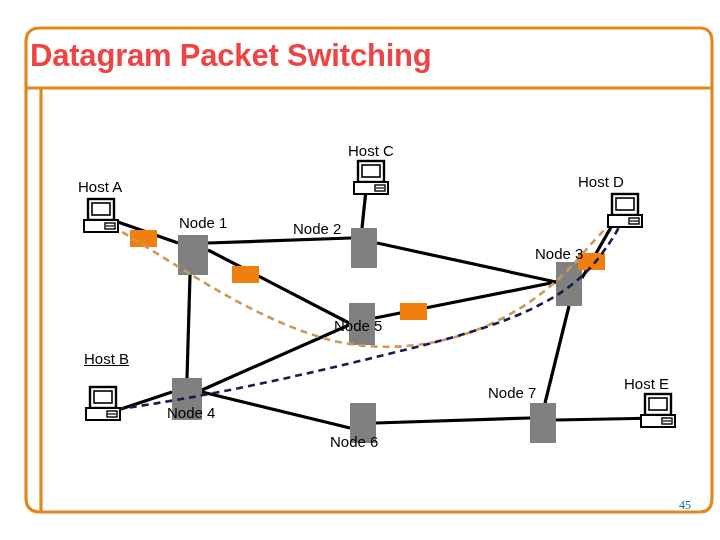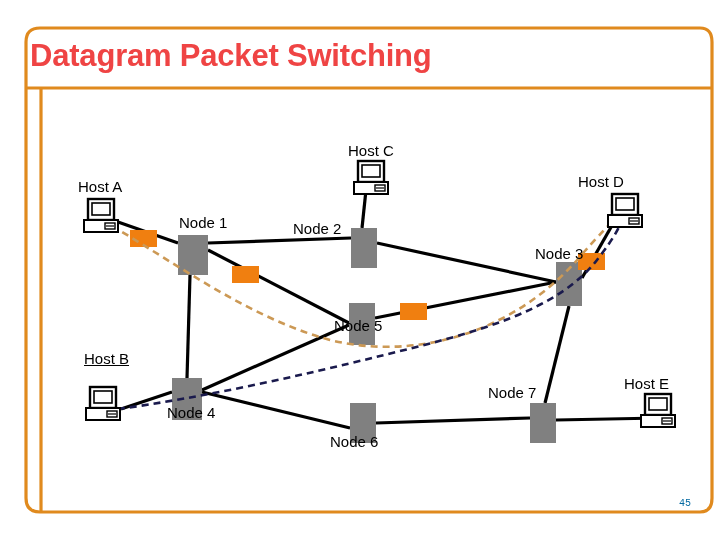--- a/index.html
+++ b/index.html
@@ -36,23 +36,23 @@
     font-weight: bold;
     color: #ef4444;
     letter-spacing: -0.2px;
     line-height: 40px;
     white-space: nowrap;
   }
   #page-number {
     position: absolute;
     right: 29px;
     top: 498px;
-    font-size: 10px;
+    font-size: 12px;
     color: #0369a1;
-    font-family: Liberation Mono, monospace;
+    font-family: Liberation Serif, serif;
   }
   .node-label, .host-label {
     position: absolute;
     font-size: 15px;
     color: #000000;
     white-space: nowrap;
     font-family: "Liberation Sans", sans-serif;
   }
 </style>
 </head>

